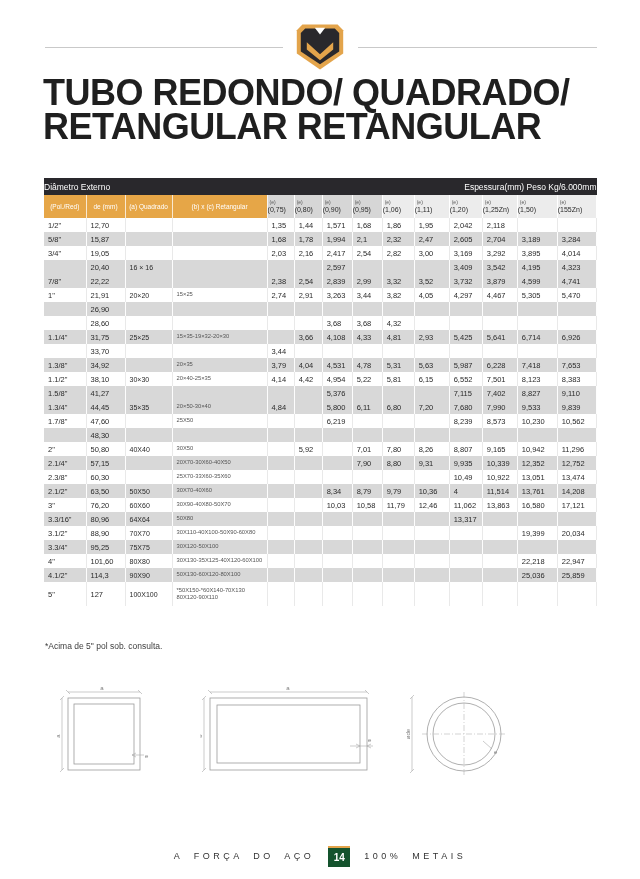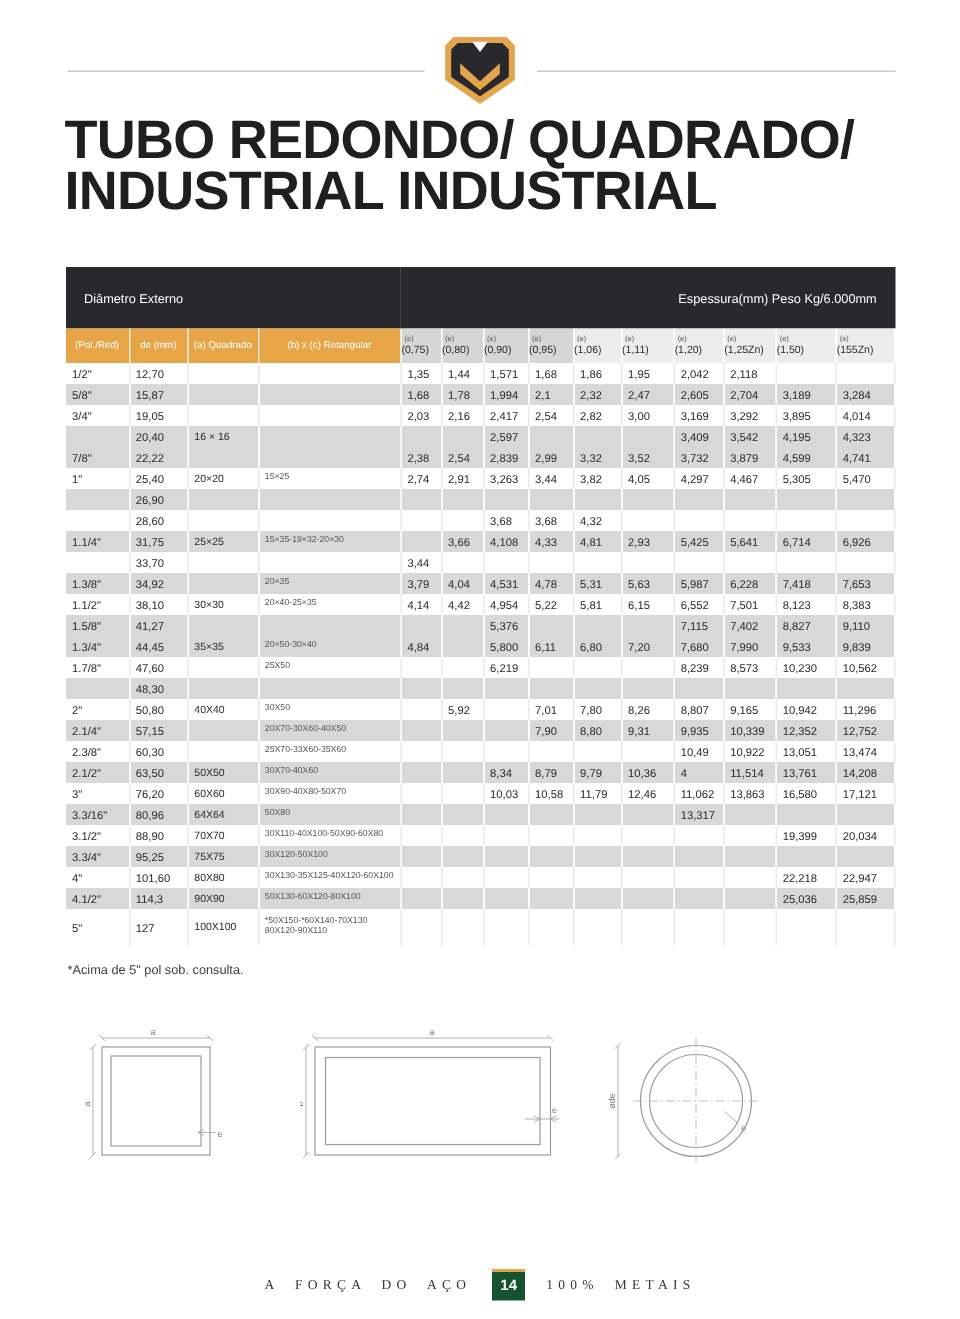--- a/index.html
+++ b/index.html
@@ -14,21 +14,21 @@
 
   
   .title{position:absolute;left:43px;top:76px;margin:0;
          font-size:36px;line-height:34px;font-weight:bold;letter-spacing:-0.5px;
          color:#1f1f1f;}
 
   
   .tablewrap{position:absolute;left:44px;top:178px;width:553px;}
   table{border-collapse:collapse;table-layout:fixed;width:553px;}
   thead tr.group th{background:#29282C;color:#fff;font-weight:normal;
-                    font-size:8.5px;height:17px;padding:12px;}
+                    font-size:8.5px;height:17px;padding:0;}
   th.diam{text-align:left;padding-left:10px;border-right:1px solid #29282C;}
   th.esp{text-align:right;}
   thead tr.cols th{height:23px;font-weight:normal;padding:0;vertical-align:middle;}
   th.orange{background:#E6A647;color:#fff;font-size:6.5px;text-align:center;
             border-right:1px solid rgba(255,255,255,.75);}
   th.thick{font-size:7px;color:#2a2a2a;text-align:left;padding-left:4px;
            border-right:1px solid #fff;line-height:1.1;}
   th.thick .unit{display:block;font-size:5px;color:#555;margin:1px 0 0 2px;}
   th.thick.dk{background:#D6D6D6;}
   th.thick.lt{background:#ECECEC;}
@@ -50,40 +50,40 @@
   .diagram .ln{stroke:#9b9b9b;stroke-width:0.8;fill:none;}
   .diagram .dim{stroke:#a8a8a8;stroke-width:0.6;fill:none;}
   .diagram .cl{stroke:#b5b5b5;stroke-width:0.6;fill:none;stroke-dasharray:6 2 1 2;}
   #diag-square{left:56px;top:684px;}
   #diag-rect{left:200px;top:684px;}
   #diag-circle{left:398px;top:684px;}
 
   
   .footer{position:absolute;left:0;top:843px;width:640px;height:26px;
           display:flex;align-items:center;justify-content:center;gap:14px;}
-  .footer .slogan{font-size:9px;color:#333;letter-spacing:3.5px;word-spacing:5px;font-family:Liberation Serif, serif;}
+  .footer .slogan{font-size:9px;color:#333;letter-spacing:3.5px;word-spacing:5px;}
   .pagebox{width:22px;height:19px;background:#14532d;border-top:2.5px solid #E3A44B;
            display:flex;align-items:center;justify-content:center;
            color:#fff;font-size:10px;font-weight:bold;}
 </style>
 </head>
 <body>
 
 <div class="page">
 
   <div class="rule left"></div>
   <svg class="logo" viewBox="0 0 60 58" aria-hidden="true">
     <path d="M8 1 H52 L59 8 V37 L30 57 L1 37 V8 Z" fill="#E3A44B"></path>
     <path d="M11.5 6 H48.5 L54 11.5 V34.5 L30 50.5 L6 34.5 V11.5 Z" fill="#29282C"></path>
     <path d="M13.5 23 L30 38 L46.5 23 L46.5 32 L30 45.5 L13.5 32 Z" fill="#E3A44B"></path>
     <path d="M23.5 5 L30 13.5 L36.5 5 Z" fill="#FFFFFF"></path>
   </svg>
   <div class="rule right"></div>
 
-  <h1 class="title"><span>TUBO REDONDO/ QUADRADO/</span><br><span>INDUSTRIAL INDUSTRIAL</span></h1>
+  <h1 class="title"><span>TUBO REDONDO/ QUADRADO/</span><br><span>RETANGULAR RETANGULAR</span></h1>
 
   <div class="tablewrap">
     <table id="tube-table">
         <colgroup>
           <col style="width: 42px;">
           <col style="width: 39px;">
           <col style="width: 47px;">
           <col style="width: 95px;">
           <col style="width: 27px;">
           <col style="width: 28px;">
@@ -194,21 +194,21 @@
             <td>2,99</td>
             <td>3,32</td>
             <td>3,52</td>
             <td>3,732</td>
             <td>3,879</td>
             <td>4,599</td>
             <td>4,741</td>
           </tr>
           <tr class="white">
             <td>1"</td>
-            <td>25,40</td>
+            <td>21,91</td>
             <td class="quad">20×20</td>
             <td class="rect">15×25</td>
             <td>2,74</td>
             <td>2,91</td>
             <td>3,263</td>
             <td>3,44</td>
             <td>3,82</td>
             <td>4,05</td>
             <td>4,297</td>
             <td>4,467</td>

